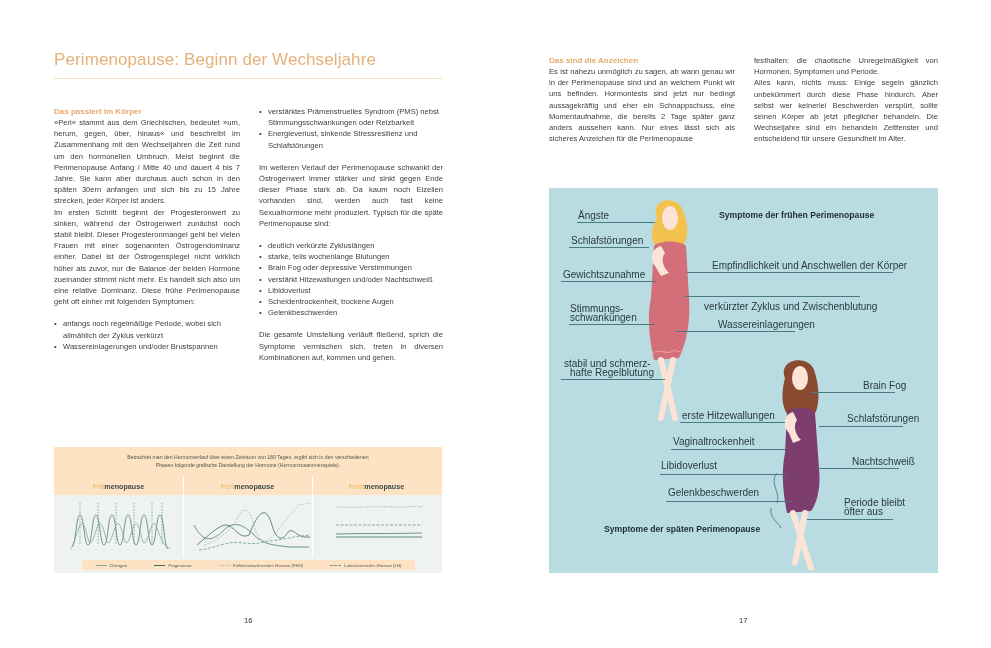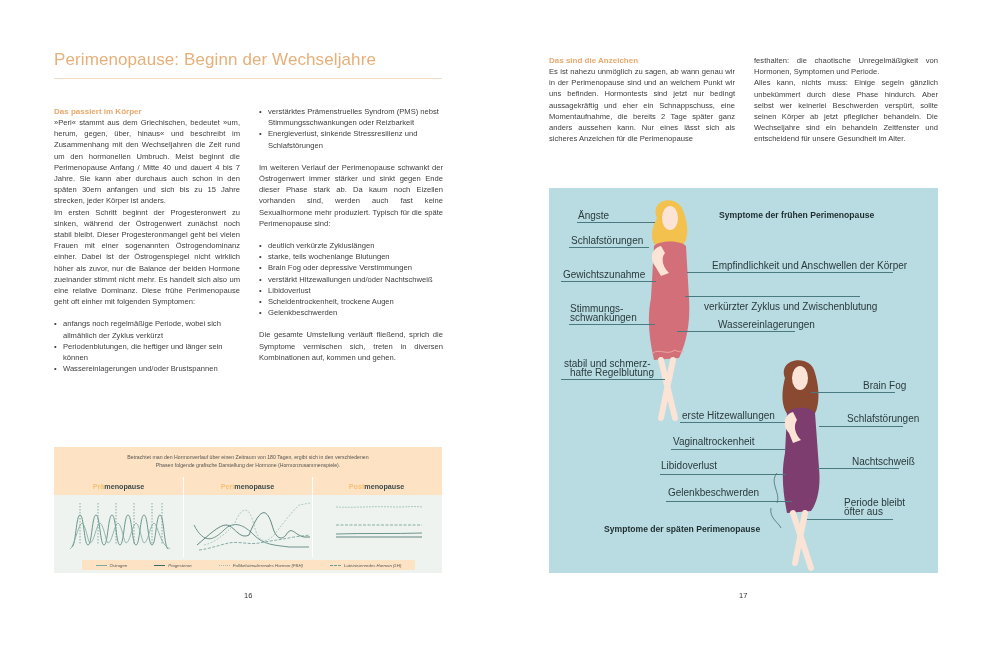--- a/index.html
+++ b/index.html
@@ -27,21 +27,21 @@
   .chart-box { position: absolute; left: 54px; top: 447px; width: 388px; height: 126px; background: #eef3f0; }
   .chart-top { position: absolute; left: 0; top: 0; width: 388px; height: 48px; background: #fde3c3; }
   .chart-caption { position: absolute; left: 0; top: 6px; width: 388px; text-align: center; font-size: 5.2px; line-height: 8px; color: #555; }
   .phase-label { position: absolute; top: 35px; font-size: 7.2px; font-weight: bold; color: #3e4a4a; text-align: center; width: 129px; }
   .phase-label .pre { color: #f5c176; font-weight: bold; }
   .chart-sep { position: absolute; top: 30px; width: 1px; height: 80px; background: #ffffff; }
   .chart-svg { position: absolute; top: 48px; left: 0; }
   .legend { position: absolute; left: 28px; top: 113px; width: 333px; height: 10px; background: #fde3c3; font-size: 4.3px; color: #555; font-style: italic; display: flex; align-items: center; justify-content: space-around; }
   .legend span.swatch { display: inline-block; width: 11px; height: 0; border-top: 1px solid #4e7c74; vertical-align: middle; margin-right: 3px; }
 
-  .page-num { position: absolute; top: 591px; font-size: 7.5px; color: #333; }
+  .page-num { position: absolute; top: 616px; font-size: 7.5px; color: #333; }
 
   
   .info { position: absolute; left: 549px; top: 188px; width: 389px; height: 385px; background: #b9dce3; overflow: hidden; }
   .sym-label { position: absolute; font-size: 10px; color: #2a3a3c; line-height: 9.5px; white-space: nowrap; }
   .sym-line { position: absolute; height: 1px; background: #4a7a80; }
   .sym-title { position: absolute; font-size: 8.6px; font-weight: bold; color: #1f2c2e; white-space: nowrap; }
 </style>
 </head>
 <body>
 
@@ -49,21 +49,20 @@
   <h1 class="title">Perimenopause: Beginn der Wechseljahre</h1>
   <div class="title-rule"></div>
 
   <div class="col" style="left:54px; top:106px; width:186px;">
     <div class="subhead">Das passiert im Körper</div>
     <p>»Peri« stammt aus dem Griechischen, bedeutet »um, herum, gegen, über, hinaus« und beschreibt im Zusammenhang mit den Wechseljahren die Zeit rund um den hormonellen Umbruch. Meist beginnt die Perimenopause Anfang / Mitte 40 und dauert 4 bis 7 Jahre. Sie kann aber durchaus auch schon in den späten 30ern anfangen und sich bis zu 15 Jahre strecken, jeder Körper ist anders.</p>
     <p>Im ersten Schritt beginnt der Progesteronwert zu sinken, während der Östrogenwert zunächst noch stabil bleibt. Dieser Progesteronmangel geht bei vielen Frauen mit einer sogenannten Östrogendominanz einher. Dabei ist der Östrogenspiegel nicht wirklich höher als zuvor, nur die Balance der beiden Hormone zueinander stimmt nicht mehr. Es handelt sich also um eine relative Dominanz. Diese frühe Perimenopause geht oft einher mit folgenden Symptomen:</p>
     <div class="gap"></div>
     <ul>
       <li>anfangs noch regelmäßige Periode, wobei sich allmählich der Zyklus verkürzt</li>
-      <li>Periodenblutungen, die heftiger und länger sein können</li>
       <li>Wassereinlagerungen und/oder Brustspannen</li>
     </ul>
   </div>
 
   <div class="col" style="left:259px; top:106px; width:184px;">
     <ul>
       <li>verstärktes Prämenstruelles Syndrom (PMS) nebst Stimmungsschwankungen oder Reizbarkeit</li>
       <li>Energieverlust, sinkende Stressresilienz und Schlafstörungen</li>
     </ul>
     <div class="gap"></div>

